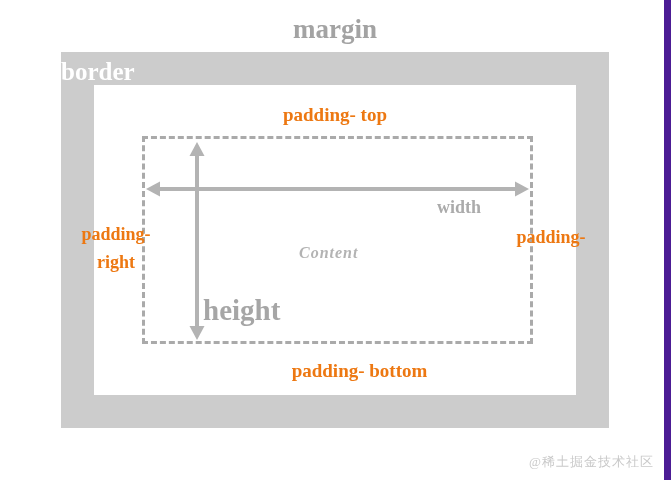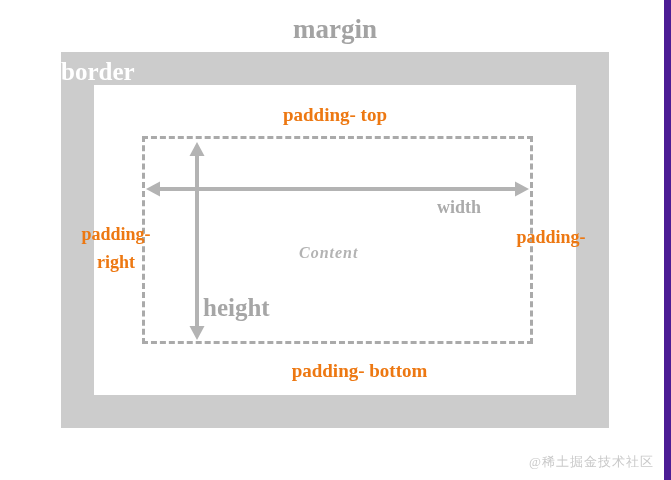--- a/index.html
+++ b/index.html
@@ -68,21 +68,21 @@
     line-height: 28px;
   }
   .pad-left span, .pad-right span { display: block; }
 
   .width-label {
     left: 437px; top: 197px;
     font-size: 18px; font-weight: bold; color: #ababab;
   }
   .height-label {
     left: 203px; top: 294px;
-    font-size: 25px; font-weight: bold; color: #a6a6a6;
+    font-size: 29px; font-weight: bold; color: #a6a6a6;
   }
   .content-label {
     left: 299px; top: 244px;
     font-size: 16px; font-weight: bold; font-style: italic;
     color: #b3b3b3; letter-spacing: 1px;
   }
 
   .arrows {
     left: 0; top: 0;
     pointer-events: none;

